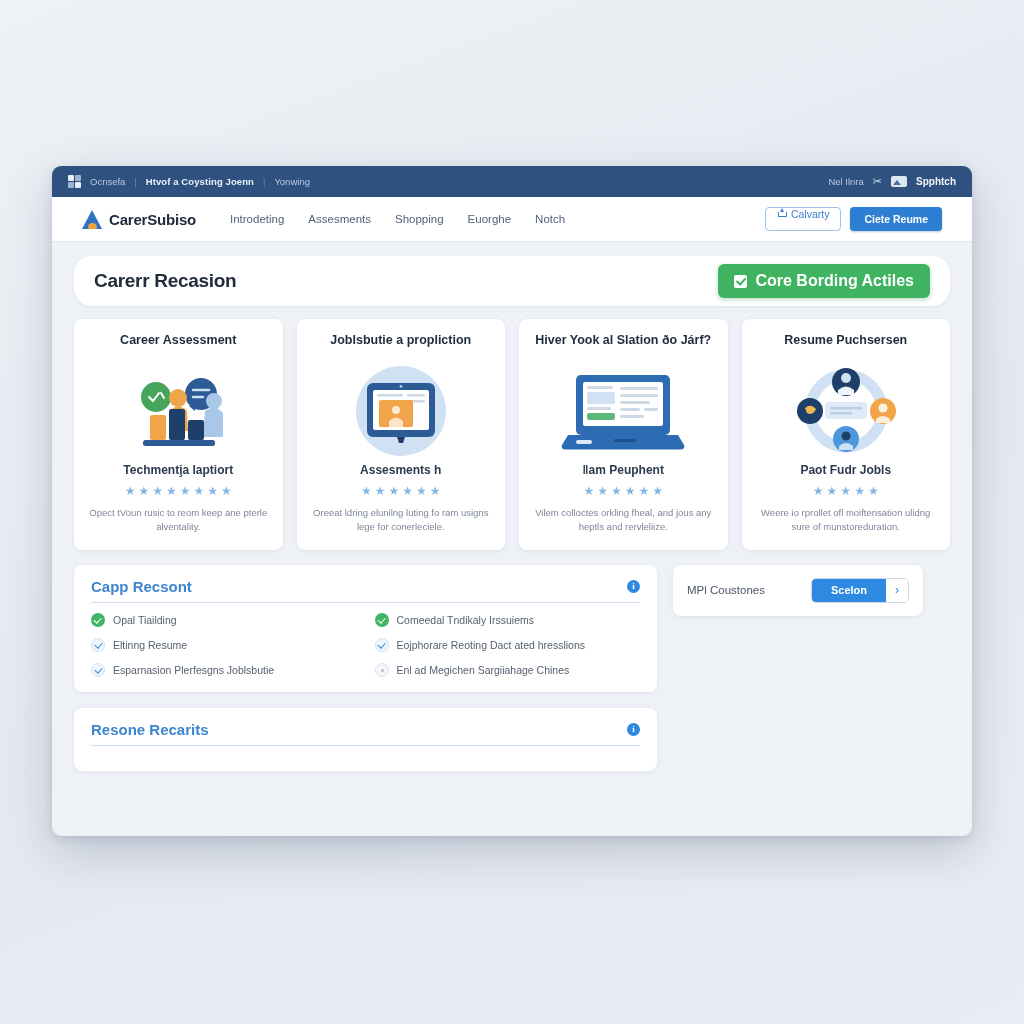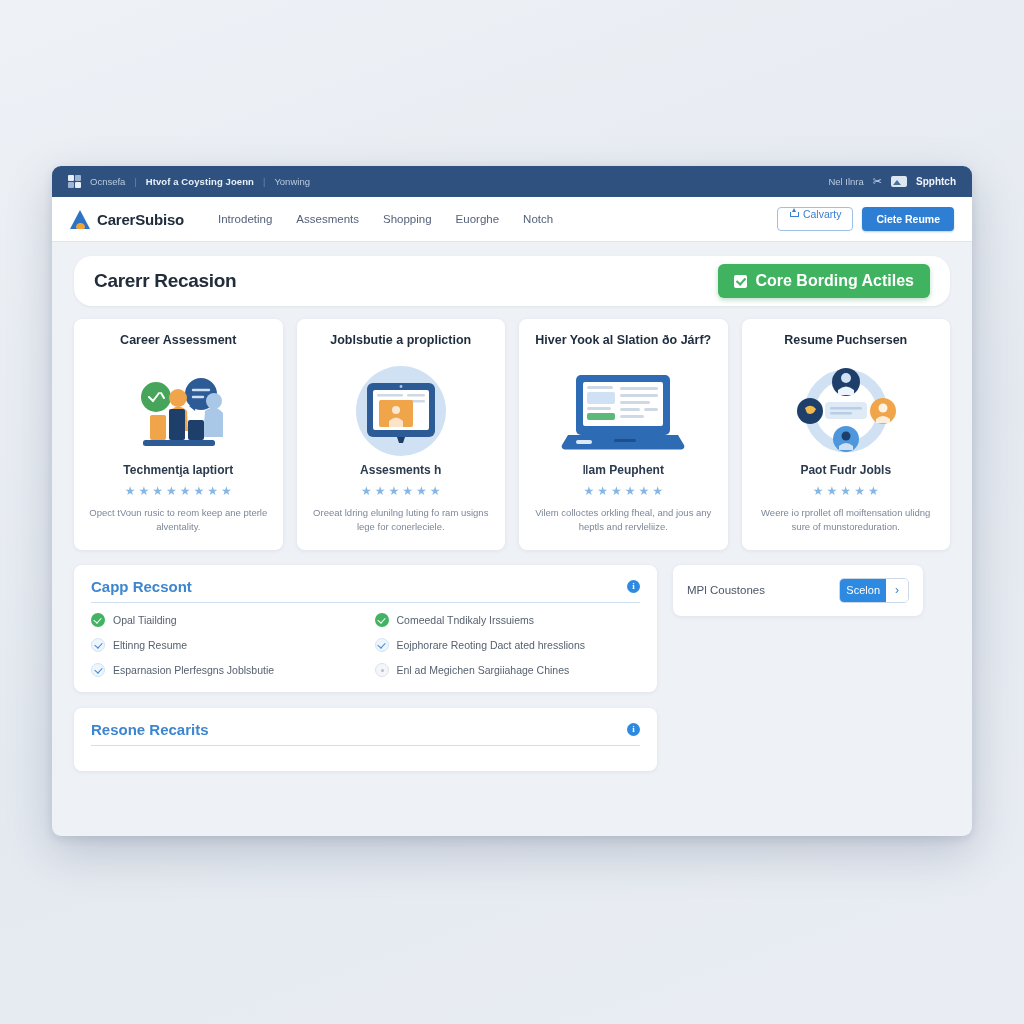--- a/index.html
+++ b/index.html
@@ -52,21 +52,21 @@
     content:""; position:absolute; left:2px; bottom:2px;
     border-left:4px solid transparent; border-right:4px solid transparent;
     border-bottom: 5px solid #4b6f9e;
   }
   .tb-user { color: #f0f5fb; font-weight: bold; font-size: 10px; }
 
   
   .navbar {
     height: 45px; background: #ffffff;
     border-bottom: 1px solid #e1e6ee;
-    display: flex; align-items: center; padding: 0 18px;
+    display: flex; align-items: center; padding: 0 30px;
   }
   .brand { display: flex; align-items: center; gap: 6px; }
   .brand-mark {
     width: 21px; height: 19px; position: relative; flex: 0 0 21px;
   }
   .brand-mark .tri {
     position: absolute; left: 0; bottom: 0;
     width: 0; height: 0;
     border-left: 10.5px solid transparent;
     border-right: 10.5px solid transparent;
@@ -197,22 +197,22 @@
   .side-panel {
     width: 250px; flex: 0 0 250px;
     display: flex; align-items: center; padding: 13px 14px;
   }
   .sp-label { font-size: 11.5px; color: #4b5666; }
   .seg {
     margin-left: auto; display: flex; align-items: stretch;
     border: 1px solid #cbd8e8; border-radius: 5px; overflow: hidden; height: 25px;
   }
   .seg-a {
-    background: #2e8ae0; color: #fff; font-size: 11px; font-weight: normal;
-    display: flex; align-items: center; padding: 0 6px;
+    background: #2e8ae0; color: #fff; font-size: 11px; font-weight: bold;
+    display: flex; align-items: center; padding: 0 19px;
   }
   .seg-b {
     background: #fff; color: #3d86cf; font-size: 12px;
     display: flex; align-items: center; padding: 0 9px;
   }
 
   .panel-wide { width: 583px; }
   .radio-row { display: flex; align-items: flex-start; gap: 8px; }
   .radio-txt { font-size: 10.5px; color: #56616f; line-height: 1.55; }
   .radio-link { font-size: 10.5px; color: #3d86cf; display: block; margin-top: 2px; }

